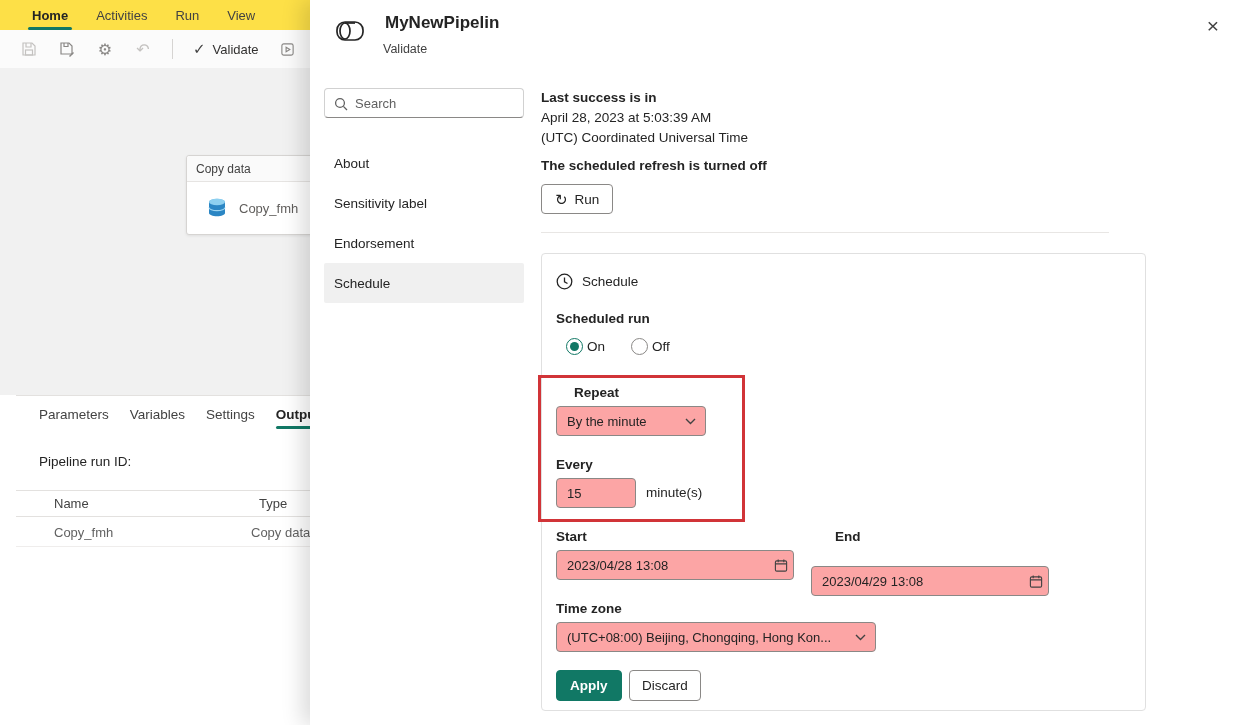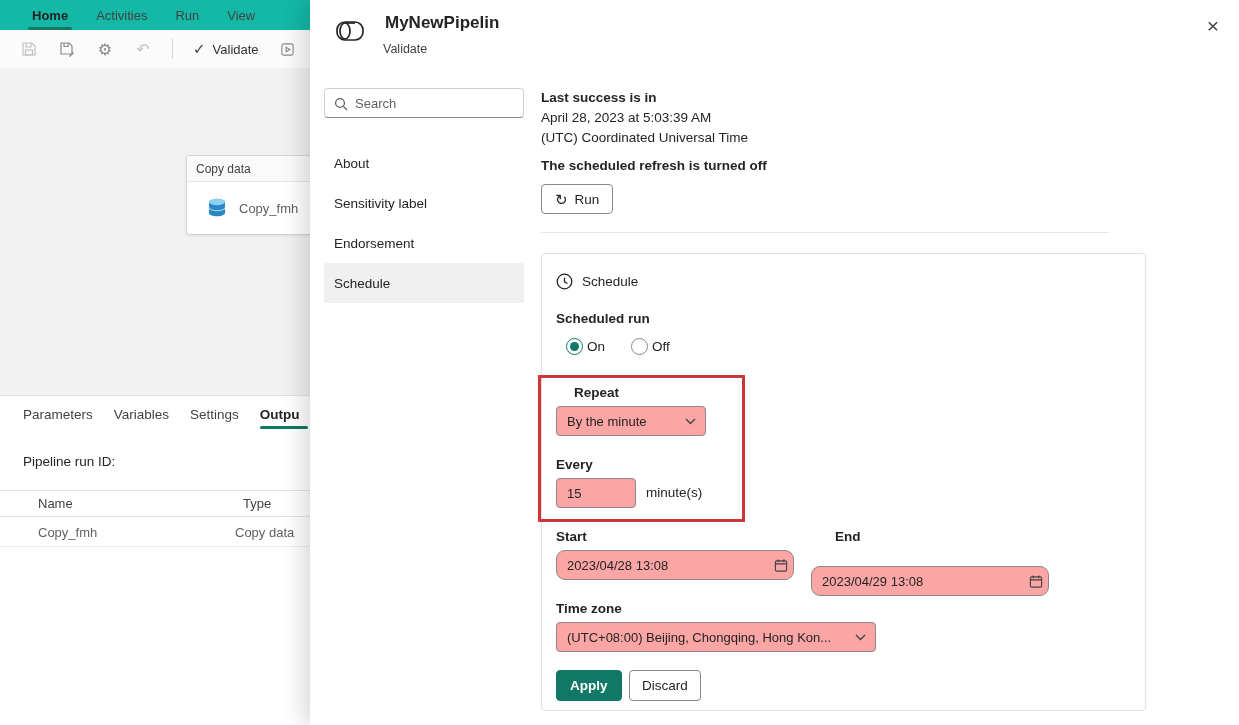--- a/index.html
+++ b/index.html
@@ -2,40 +2,40 @@
 <html><head>
 <meta charset="utf-8">
 <style>
   * { margin:0; padding:0; box-sizing:border-box; }
   body { font-family:"Liberation Sans","DejaVu Sans",sans-serif; background:#fff; }
   .stage { position:relative; width:1239px; height:725px; background:#fff; overflow:hidden; }
 
   
   .workspace { position:absolute; left:0; top:0; width:310px; height:725px; overflow:hidden; background:#fff; }
 
-  .menubar { position:absolute; left:0; top:0; width:100%; height:30px; background:#14b8a6; display:flex; align-items:center; padding-left:18px; }
+  .menubar { position:absolute; left:0; top:0; width:100%; height:30px; background:#fde047; display:flex; align-items:center; padding-left:18px; }
   .menu-tab { position:relative; font-size:13px; color:#424242; padding:0 14px; height:30px; display:flex; align-items:center; cursor:default; }
   .menu-tab.active { color:#242424; font-weight:700; }
   .menu-tab.active::after { content:""; position:absolute; left:10px; right:10px; bottom:0; height:3px; background:var(--accent); border-radius:2px; }
 
   .toolbar { position:absolute; left:0; top:30px; width:100%; height:38px; background:#fbfbfb; display:flex; align-items:center; padding-left:20px; gap:20px; }
   .tb-icon { width:18px; height:18px; display:flex; align-items:center; justify-content:center; color:#8a8886; font-size:16px; }
   .tb-icon.disabled { color:#c4c2c0; }
   .tb-sep { width:1px; height:20px; background:#d6d4d2; }
   .tb-validate { display:flex; align-items:center; gap:7px; color:#323130; font-size:13px; }
   .tb-check { color:#424242; font-size:15px; }
 
   .canvas { position:absolute; left:0; top:68px; width:100%; height:327px; background:#f1f1f1; }
 
   .activity-card { position:absolute; left:186px; top:87px; width:150px; height:80px; background:#fff; border:1px solid #d6d4d2; border-radius:3px; box-shadow:0 1px 3px rgba(0,0,0,.08); }
   .activity-card .card-head { height:26px; background:#fafafa; border-bottom:1px solid #e6e4e2; display:flex; align-items:center; padding-left:9px; font-size:12px; color:#424242; border-radius:3px 3px 0 0; }
   .activity-card .card-body { height:52px; display:flex; align-items:center; padding-left:18px; gap:10px; }
   .activity-card .card-label { font-size:13px; color:#605e5c; }
 
-  .bottom-panel { position:absolute; left:0; top:395px; width:100%; height:252px; background:#fff; border-top:1px solid #e3e1df; }
+  .bottom-panel { position:absolute; left:16px; top:395px; width:100%; height:252px; background:#fff; border-top:1px solid #e3e1df; }
   .bp-tabs { display:flex; align-items:center; height:36px; padding-left:23px; gap:21px; }
   .bp-tab { position:relative; font-size:13.5px; color:#424242; height:36px; display:flex; align-items:center; }
   .bp-tab.active { color:#242424; font-weight:700; }
   .bp-tab.active::after { content:""; position:absolute; left:0; right:-8px; bottom:3px; height:3px; background:var(--accent); border-radius:2px; }
   .bp-runid { position:absolute; left:23px; top:58px; font-size:13.5px; color:#242424; }
   .bp-table-head { position:absolute; left:0; top:94px; width:100%; height:27px; border-top:1px solid #e3e1df; border-bottom:1px solid #e3e1df; }
   .bp-col-name { position:absolute; left:38px; top:5px; font-size:13px; color:#424242; }
   .bp-col-type { position:absolute; left:235px; top:5px; font-size:13px; color:#424242;margin-left:8px; }
   .bp-row { position:absolute; left:0; top:121px; width:100%; height:30px; border-bottom:1px solid #efedec; }
   .bp-cell-name { position:absolute; left:38px; top:8px; font-size:13px; color:#616161; }
@@ -78,21 +78,21 @@
   .radio-opt { display:flex; align-items:center; gap:4px; cursor:pointer; }
   .radio-circle { width:17px; height:17px; border:1px solid #8a8886; border-radius:50%; background:#fff; position:relative; }
   .radio-circle.checked { border:1px solid var(--accent); }
   .radio-circle.checked::after { content:""; position:absolute; left:3px; top:3px; width:9px; height:9px; border-radius:50%; background:var(--accent); }
   .radio-label { font-size:13.5px; color:#242424; }
 
   .field-box { position:absolute; height:30px; border:1px solid #8a8886; border-radius:4px; background:#fca5a5; display:flex; align-items:center; }
   .dropdown { justify-content:space-between; padding:0 9px 0 10px; cursor:pointer; }
   .dropdown .dd-text { font-size:13px; color:#242424; white-space:nowrap; overflow:hidden; }
   .num-input input, .date-input input { border:none; outline:none; background:transparent; font-size:13px; color:#242424; width:100%; padding:0 8px 0 10px; font-family:inherit; }
-  .date-input { justify-content:space-between; padding-right:5px;border-radius:9px; }
+  .date-input { justify-content:space-between; padding-right:5px; }
   .unit-label { position:absolute; font-size:13.5px; color:#242424; }
 
   .highlight-box { position:absolute; left:228px; top:375px; width:207px; height:147px; border:3px solid var(--highlight); pointer-events:none; z-index:6; }
 
   .apply-btn { position:absolute; left:14px; top:416px; height:31px; padding:0 13px; background:var(--accent); color:#fff; border:1px solid var(--accent); border-radius:4px; font-size:13.5px; font-weight:700; cursor:pointer; font-family:inherit; }
   .discard-btn { position:absolute; left:87px; top:416px; height:31px; padding:0 12px; background:#fff; color:#242424; border:1px solid #8a8886; border-radius:4px; font-size:13.5px; cursor:pointer; font-family:inherit; }
 
   svg { display:block; }
 </style>
 </head>

